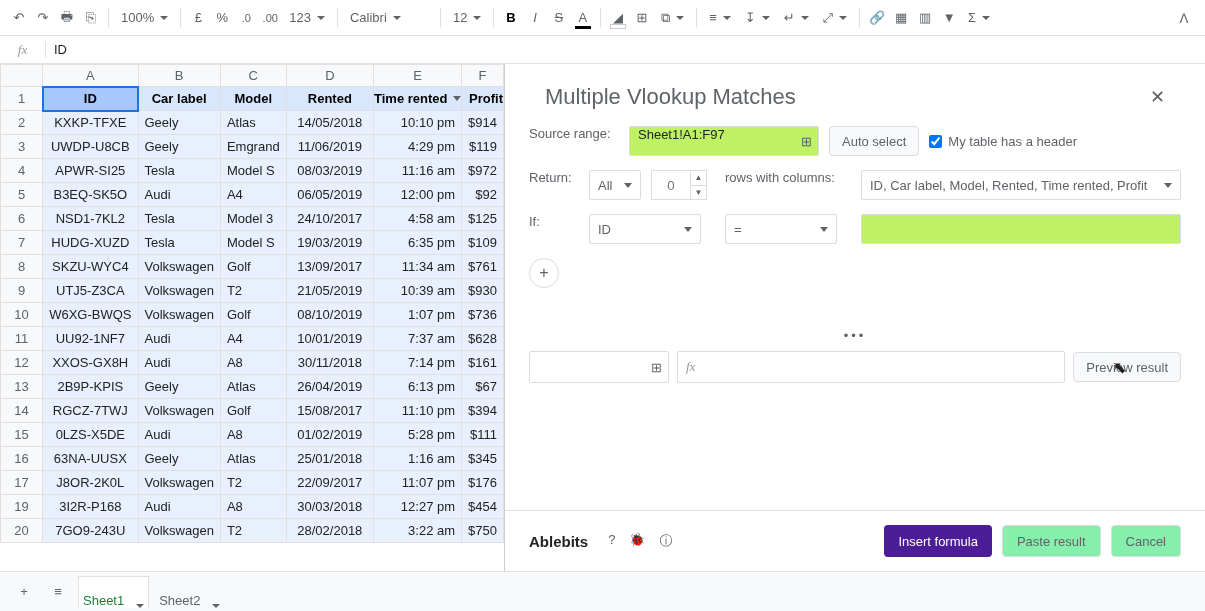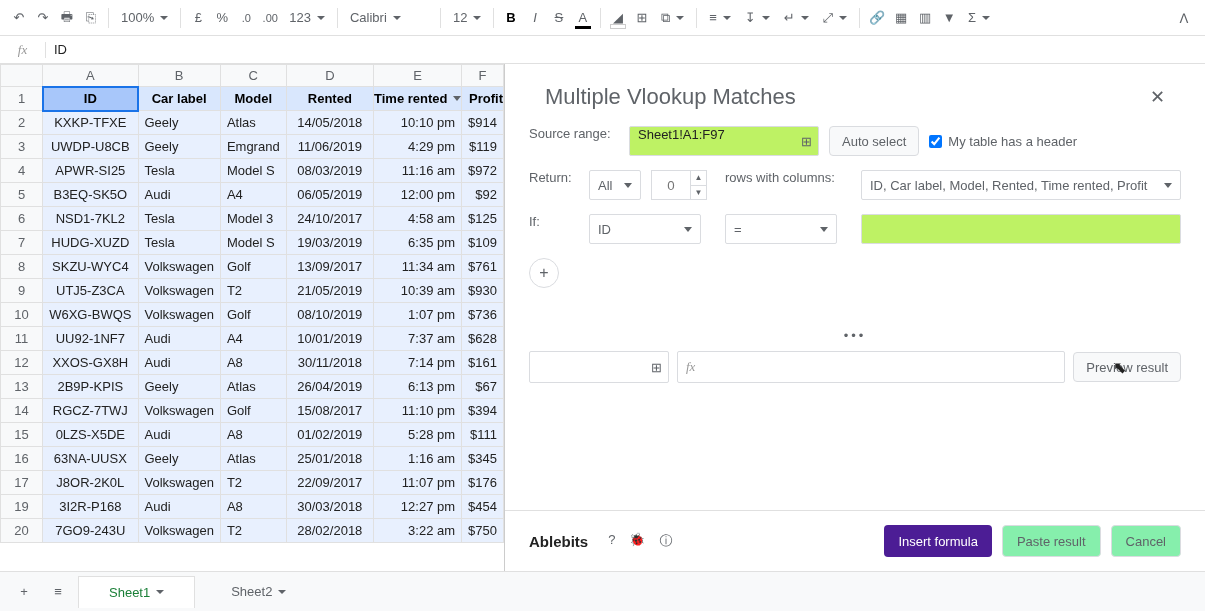--- a/index.html
+++ b/index.html
@@ -57,21 +57,21 @@
 .prev-fx{border:1px solid #dadce0;height:32px;flex:1;border-radius:2px;position:relative;padding-left:26px;display:flex;align-items:center}
 .prev-fx-lbl{position:absolute;left:8px;font-style:italic;color:#999;font-family:serif}
 .sb-footer{border-top:1px solid #e0e0e0;padding:14px 24px;display:flex;align-items:center;justify-content:space-between}
 .ablebits{font-weight:bold;font-size:15px}
 .ft-icons{display:flex;gap:14px;color:#5f6368}
 .ft-btns{display:flex;gap:10px}
 .btn-pri{background:#4c1d95;color:#fff;border:none;border-radius:4px;height:32px;padding:0 14px;font-size:13px;cursor:pointer}
 .btn-sec{background:#86efac;border:1px solid #dadce0;border-radius:4px;height:32px;padding:0 14px;color:#5f6368;cursor:pointer;font-size:13px}
 .tabs-bar{position:absolute;bottom:0;left:0;right:0;height:40px;border-top:1px solid #e0e0e0;display:flex;align-items:center;padding:0 10px;gap:6px;background:#f8f9fa}
 .tab-add,.tab-menu{width:28px;height:28px;display:flex;align-items:center;justify-content:center;color:#5f6368;cursor:pointer}
-.tab{padding:0 30px;height:32px;display:flex;align-items:center;gap:6px;border-radius:0;cursor:pointer;color:#5f6368}
+.tab{padding:0 4px;height:32px;display:flex;align-items:flex-end;gap:12px;border-radius:0;cursor:pointer;color:#5f6368}
 .tab.active{background:#fff;color:#1a7f37;border-top:1px solid #e0e0e0;border-left:1px solid #e0e0e0;border-right:1px solid #e0e0e0;font-weight:500}
 .bold{font-weight:bold}
 .cursor-ptr{position:absolute;left:608px;top:294px;font-size:16px;pointer-events:none}
 .tb-font-color{position:relative}
 .tb-font-color::after{content:'';position:absolute;bottom:0;left:3px;right:3px;height:3px;background:#000}
 .tb-fill-color{position:relative}
 .tb-fill-color::after{content:'';position:absolute;bottom:0;left:3px;right:3px;height:3px;background:#fff;border:1px solid #ccc}
 .collapse-btn{position:absolute;right:10px;top:7px}
 </style>
 </head>

